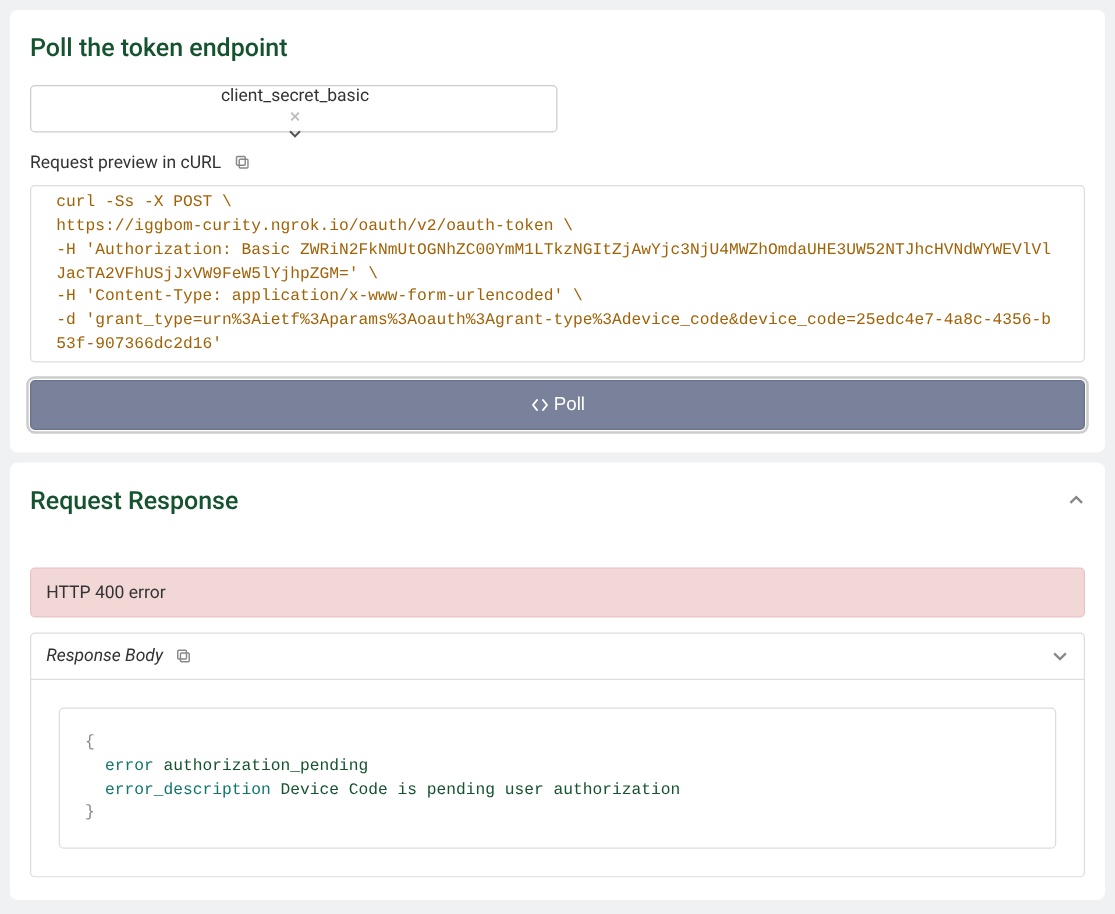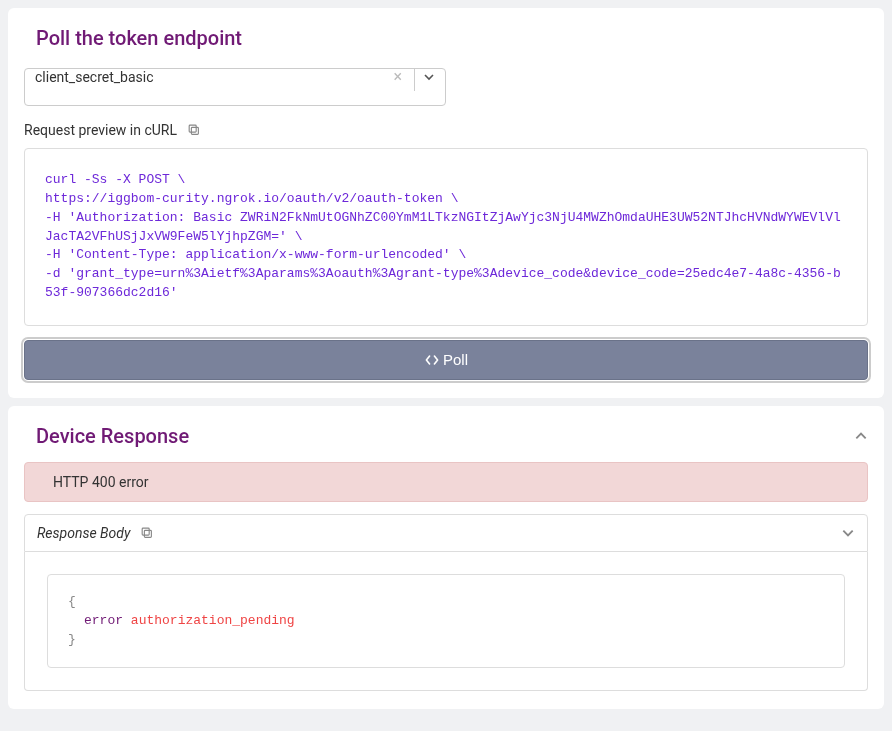--- a/index.html
+++ b/index.html
@@ -16,37 +16,38 @@
   }
   .panel {
     background: #fff;
     border-radius: 6px;
     padding: 18px 16px;
     margin-bottom: 8px;
   }
   .panel-title {
     font-size: 20px;
     font-weight: 500;
-    color: #701a75;
+    color: #14532d;
     margin-bottom: 18px;
-    margin-left: 12px;
   }
   .panel-header {
     display: flex;
     align-items: center;
     justify-content: space-between;
   }
   .select-wrapper {
     display: flex;
+    align-items: center;
     border: 1px solid #ccc;
     border-radius: 4px;
     width: 422px;
     height: 38px;
     padding: 0 8px 0 10px;
     margin-bottom: 16px;
+    flex-direction: column;
   }
   .select-value {
     flex: 1;
     font-size: 14px;
     color: #333;
   }
   .select-clear {
     color: #bbb;
     font-size: 16px;
     padding: 0 6px;
@@ -78,25 +79,25 @@
   }
   .copy-icon {
     width: 14px;
     height: 14px;
     cursor: pointer;
     color: #666;
   }
   .code-block {
     border: 1px solid #ddd;
     border-radius: 4px;
-    padding: 22px 20px;
+    padding: 4px 20px;
     font-family: "SFMono-Regular", Consolas, "Liberation Mono", Menlo, monospace;
     font-size: 13px;
     line-height: 1.45;
-    color: #6d28d9;
+    color: #a16207;
     word-break: break-all;
     white-space: pre-wrap;
     margin-bottom: 14px;
   }
   .poll-button {
     width: 100%;
     height: 40px;
     background: #7a829b;
     color: #fff;
     border: 1px solid #6a7289;
@@ -108,24 +109,25 @@
     justify-content: center;
     gap: 3px;
     cursor: pointer;
     outline: 2px solid #ccc;
     outline-offset: 1px;
   }
   .error-banner {
     background: #f2d7d7;
     border: 1px solid #e9c4c4;
     border-radius: 4px;
-    padding: 11px 28px;
+    padding: 11px 12px;
     color: #333;
     margin-bottom: 12px;
     font-size: 14px;
+    margin-top: 28px;
   }
   .response-body-header {
     border: 1px solid #ddd;
     border-radius: 4px 4px 0 0;
     padding: 10px 12px;
     display: flex;
     align-items: center;
     justify-content: space-between;
     font-style: italic;
   }
@@ -142,22 +144,22 @@
   }
   .json-block {
     border: 1px solid #ddd;
     border-radius: 4px;
     padding: 18px 20px;
     font-family: "SFMono-Regular", Consolas, "Liberation Mono", Menlo, monospace;
     font-size: 13px;
     line-height: 1.45;
   }
   .json-brace { color: #888; }
-  .json-key { color: #701a75; }
-  .json-string { color: #ef4444; margin-top: 28px; }
+  .json-key { color: #0f766e; }
+  .json-string { color: #14532d; margin-top: 28px; }
   .chevron-icon {
     width: 14px;
     height: 14px;
     color: #888;
     cursor: pointer;
   }
   svg { display: block; }
 </style>
 </head>
 <body>
@@ -197,21 +199,21 @@
       <svg viewBox="0 0 20 20" width="16" height="16">
           <path d="M7 5 L3 10 L7 15 M13 5 L17 10 L13 15" fill="none" stroke="#fff" stroke-width="2" stroke-linecap="round" stroke-linejoin="round"></path>
         </svg>
     </span>
     <span>Poll</span>
   </button>
 </div>
 
 <div class="panel">
   <div class="panel-header">
-    <h2 class="panel-title" style="margin-bottom:0">Device Response</h2>
+    <h2 class="panel-title" style="margin-bottom:0">Request Response</h2>
     <span class="chevron-icon">
       <svg viewBox="0 0 12 12" width="14" height="14">
           <path d="M2 8 L6 4 L10 8" fill="none" stroke="#888" stroke-width="1.6"></path>
         </svg>
     </span>
   </div>
 
   <div style="height:14px"></div>
 
   <div class="error-banner">
@@ -236,16 +238,21 @@
   </div>
 
   <div class="response-body-content">
     <div class="json-block">
       <div class="json-brace">{</div>
       <div style="padding-left:16px;">
         <span class="json-key">error</span>
         <span> </span>
         <span class="json-string">authorization_pending</span>
       </div>
+      <div style="padding-left:16px;">
+        <span class="json-key">error_description</span>
+        <span> </span>
+        <span class="json-string">Device Code is pending user authorization</span>
+      </div>
       <div class="json-brace">}</div>
     </div>
   </div>
 </div>
 
 </body></html>

